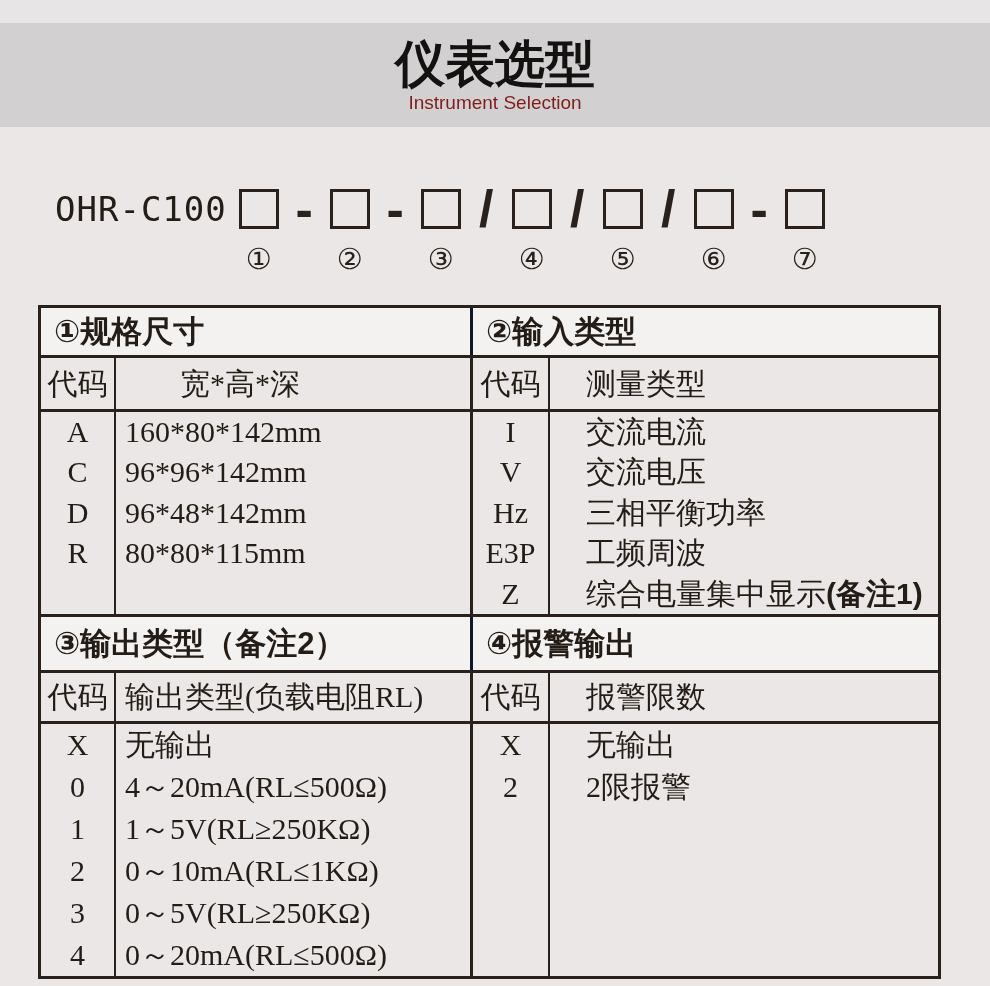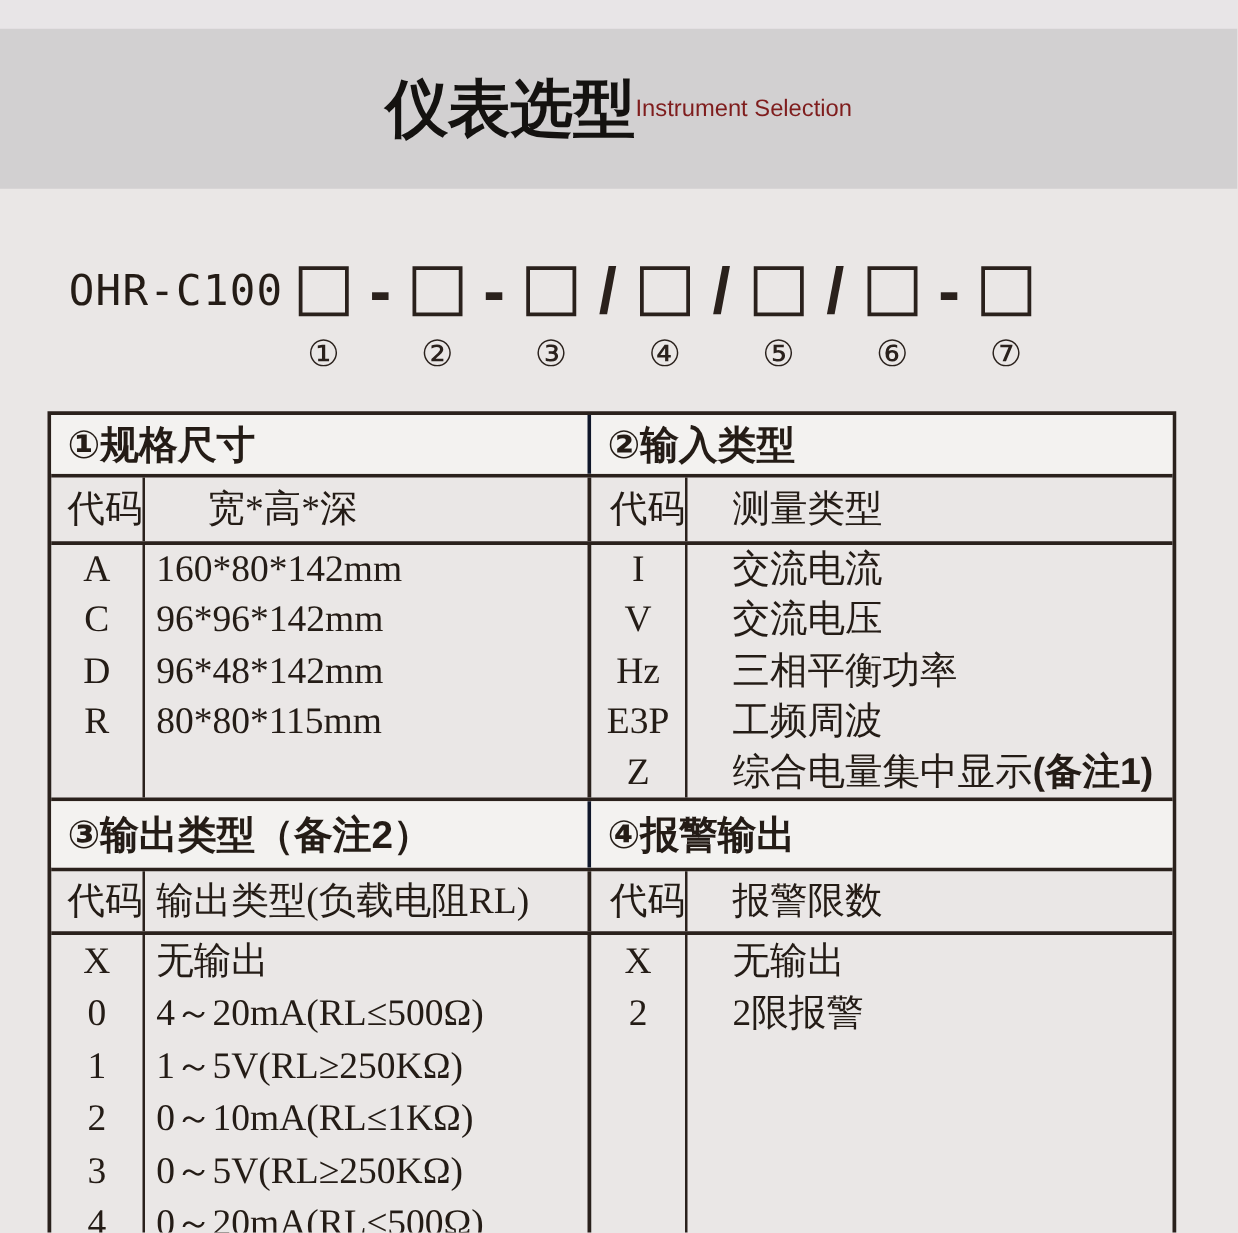--- a/index.html
+++ b/index.html
@@ -1,20 +1,20 @@
 <!DOCTYPE html>
 <html><head>
 <meta charset="utf-8">
 <style>
   * { margin:0; padding:0; box-sizing:border-box; }
   html,body { width:990px; height:986px; overflow:hidden; }
   body { background:#eae7e6; color:#241c16; font-family:"Liberation Serif","DejaVu Serif",serif; }
 
   .top-strip { height:23px; background:#e8e5e7; }
-  .title-band { height:128px; background:#d2d0d1; display:flex; flex-direction:row; align-items:center; justify-content:center; }
+  .title-band { height:104px; background:#d2d0d1; display:flex; flex-direction:column; align-items:center; justify-content:center; }
   .page-title { font-family:"Liberation Sans","DejaVu Sans",sans-serif; font-weight:bold; font-size:50px; line-height:54px; color:#141210; }
   .page-subtitle { font-family:"Liberation Sans","DejaVu Sans",sans-serif; font-size:19px; line-height:22px; color:#7f1d1d; margin-top:1px; }
 
   .model-block { margin:62px 0 0 55px; }
   .model-row { display:flex; align-items:flex-start; }
   .model-prefix { font-family:"DejaVu Sans Mono","Liberation Mono",monospace; font-size:34px; line-height:40px; letter-spacing:1px; color:#241c16; margin-right:12px; }
   .slots { display:flex; }
   .slot { width:40px; display:flex; flex-direction:column; align-items:center; }
   .slot-box { width:40px; height:40px; border:3px solid #2a211c; background:transparent; }
   .slot-num { margin-top:13px; font-family:"DejaVu Sans","Liberation Sans",sans-serif; font-size:29px; line-height:34px; color:#2a211c; }
@@ -35,22 +35,22 @@
   .col-hdr  { height:54px; }
   .col-hdr  .hcell { line-height:51px; }
   .col-hdr2 { height:51px; }
   .col-hdr2 .hcell { line-height:48px; }
   .hcell { font-size:30px; white-space:nowrap; overflow:hidden; }
 
   .w-code-l { width:75px;  border-right:2px solid #2a211c; }
   .w-val-l  { width:357px; border-right:3px solid #2a211c; }
   .w-code-r { width:77px;  border-right:2px solid #2a211c; }
   .w-val-r  { flex:1;margin-left:27px; }
-  .t-center { text-align:right; }
-  .pad-wide { padding-left:50px; }
+  .t-center { text-align:center; }
+  .pad-wide { padding-left:64px; }
   .pad-sm   { padding-left:9px; }
 
   .tbody { align-items:stretch; }
   .col { display:flex; flex-direction:column; }
   .ln { white-space:nowrap; overflow:hidden; font-size:30px; }
   .b1 .ln { height:40.4px; line-height:40.4px; }
   .b2 .ln { height:42px;  line-height:42px; }
   .col.code .ln { text-align:center; }
   .col.val  .ln { padding-left:9px; }
   .note { font-family:"Liberation Sans","DejaVu Sans",sans-serif; font-weight:bold; }

